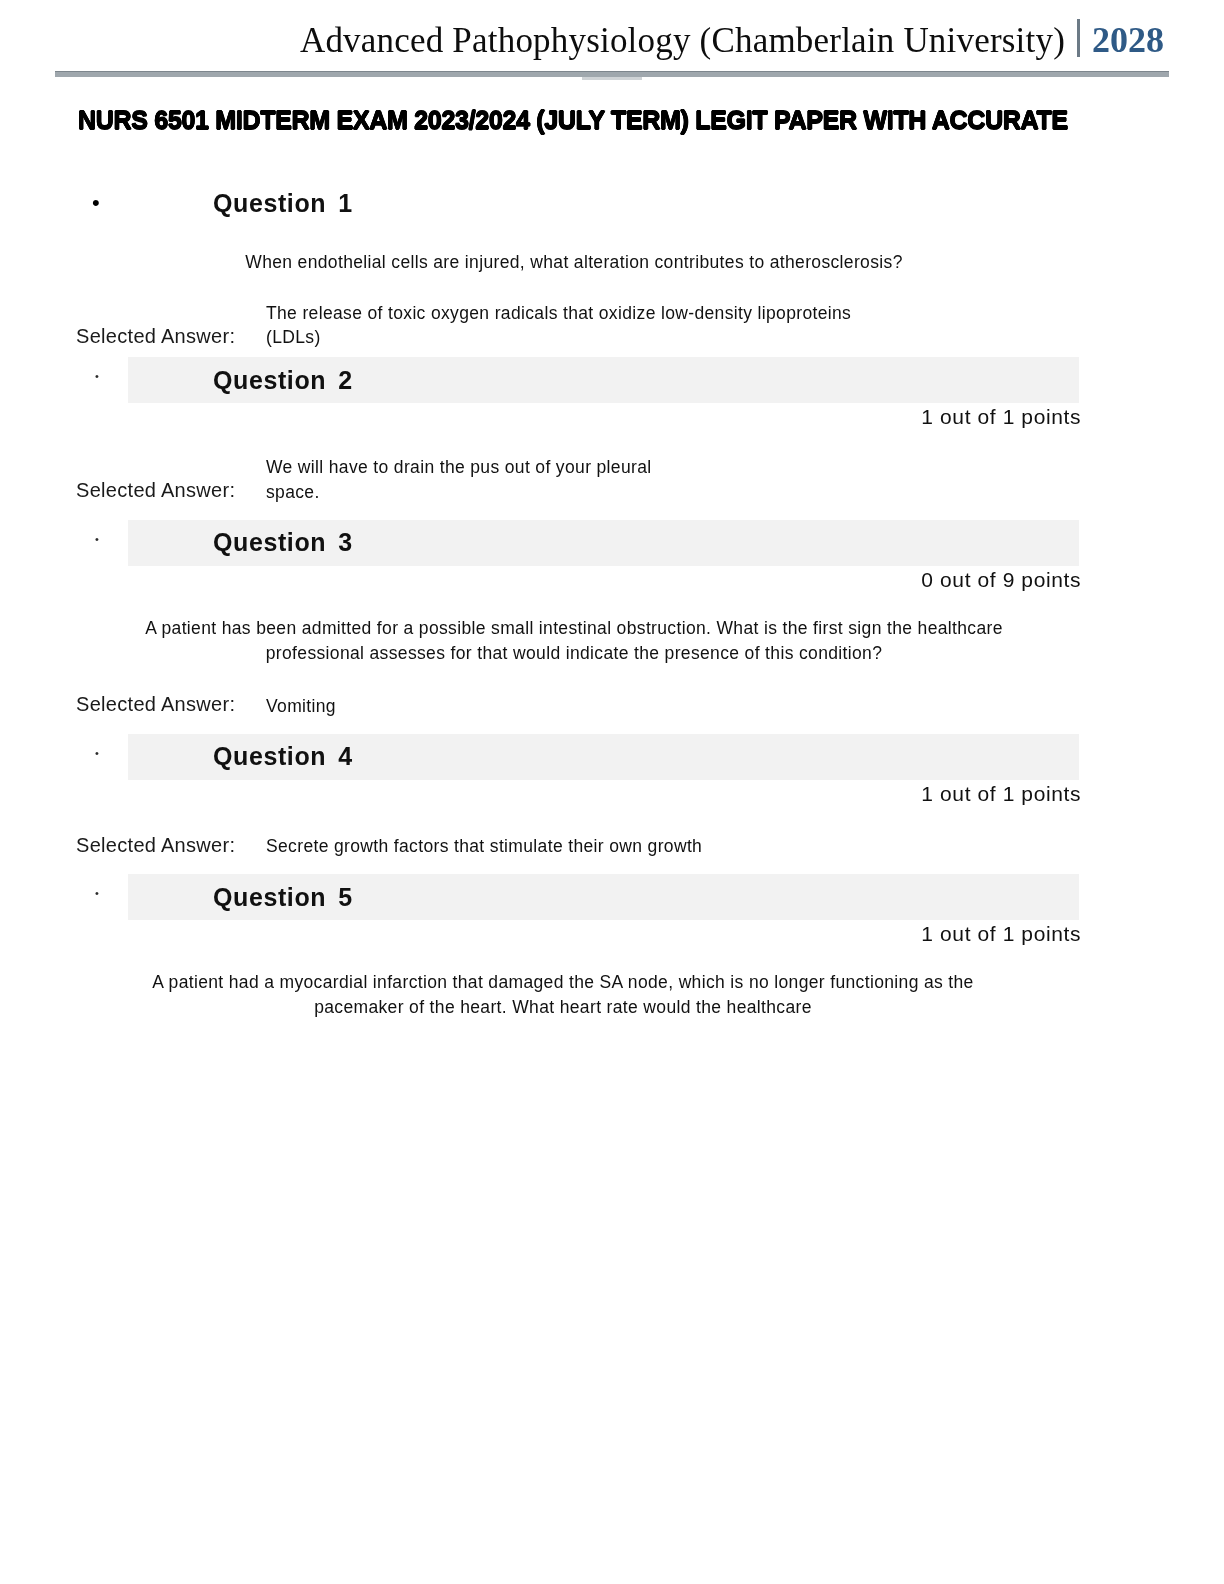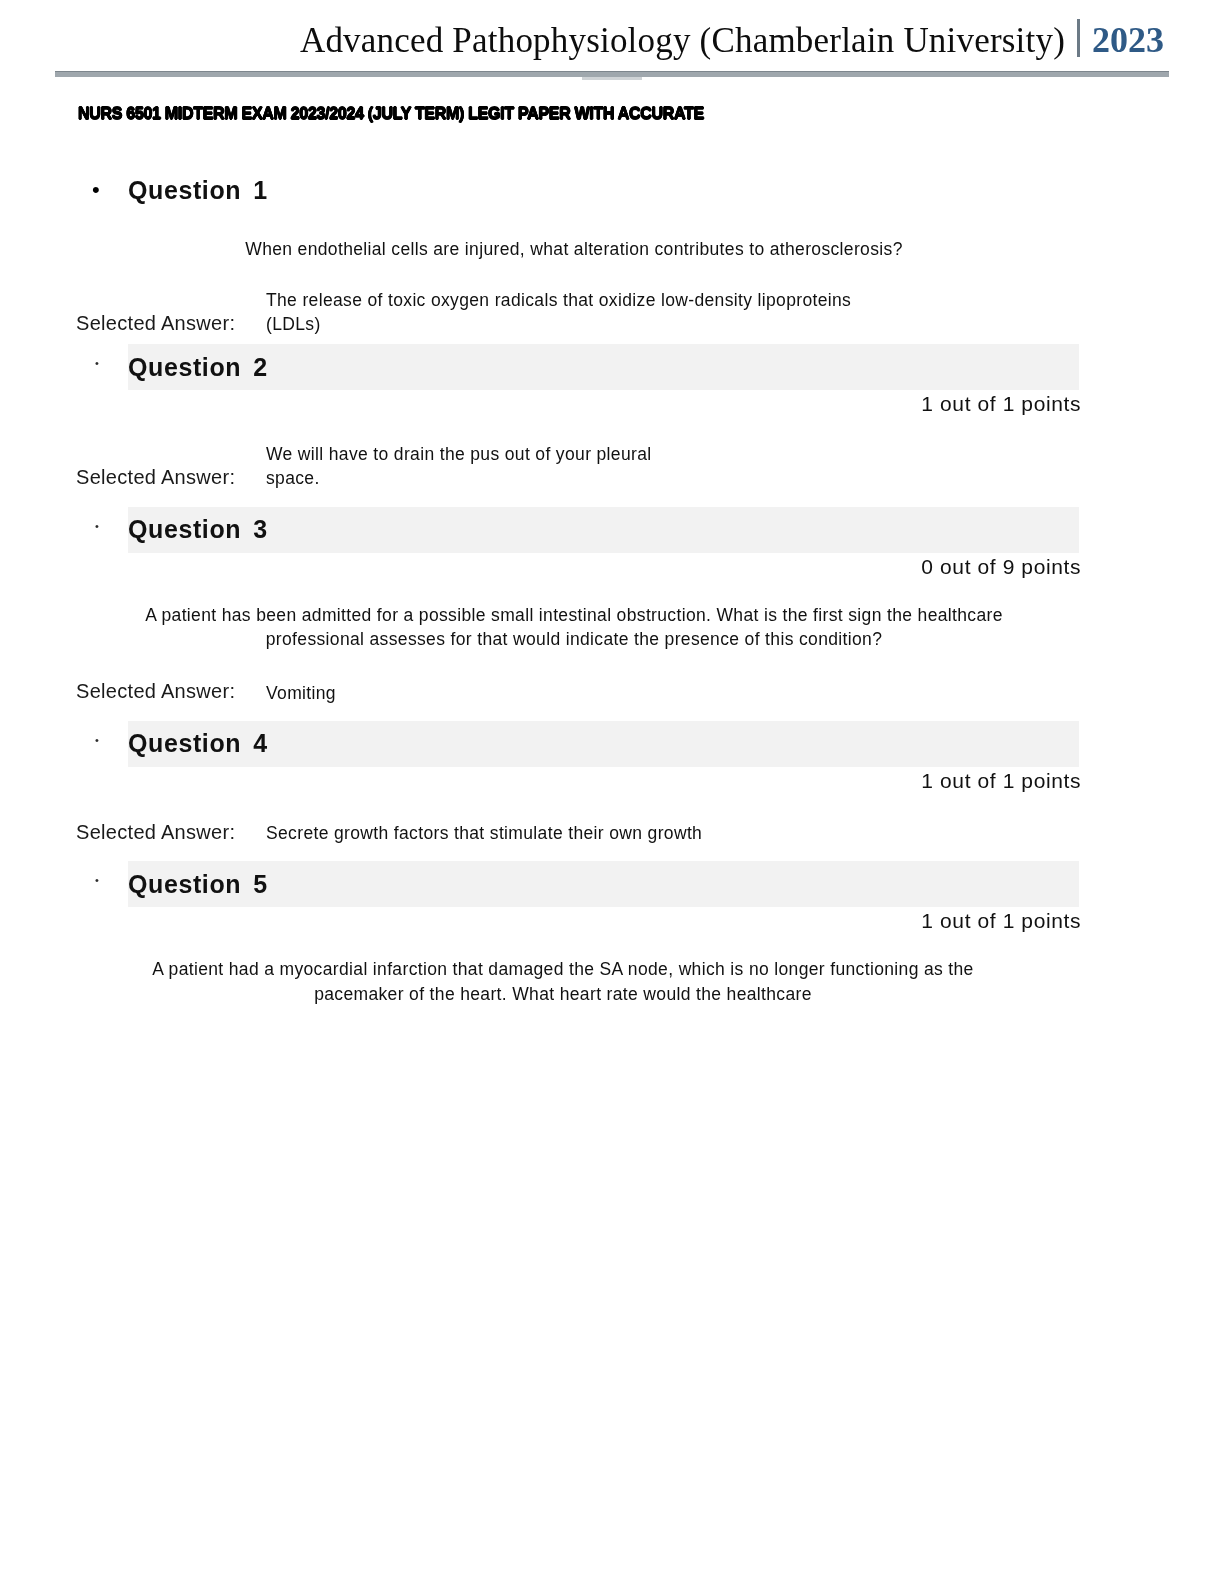--- a/index.html
+++ b/index.html
@@ -58,21 +58,21 @@
     background: #cfd3d6;
     margin: 0 auto;
   }
 
   
   .exam-banner {
     margin: 22px 0 0 78px;
     width: 1000px;
     font-family: "Liberation Sans", sans-serif;
     font-weight: bold;
-    font-size: 16px;
+    font-size: 25px;
     line-height: 1.45;
     letter-spacing: -0.3px;
     color: #000;
     -webkit-text-stroke: 0.7px #000;
     text-shadow: 0.6px 0 0 #000, -0.6px 0 0 #000, 0 0.6px 0 #000, 0 -0.6px 0 #000;
     text-transform: uppercase;
   }
 
   
   .content {
@@ -103,20 +103,21 @@
     left: -33px;
     top: 14px;
     font-size: 11px;
     color: #2b2b2b;
   }
   .q-title {
     font-size: 25px;
     font-weight: bold;
     letter-spacing: 0.6px;
     color: #111;
+    margin-left: 85px;
   }
   .q-title .num { margin-left: 12px; }
 
   .q-points {
     text-align: right;
     font-size: 21px;
     letter-spacing: 0.6px;
     color: #111;
     margin: 2px 145px 0 0;
     padding-right: 0;
@@ -157,21 +158,21 @@
 
   .spacer-sm { height: 8px; }
   .spacer-md { height: 16px; }
 </style>
 </head>
 <body>
 
 <div class="doc-header">
   <span class="title">Advanced Pathophysiology (Chamberlain University)</span>
   <span class="sep"></span>
-  <span class="year">2023</span>
+  <span class="year">2028</span>
 </div>
 <div class="header-rule"></div>
 <div class="header-tick"></div>
 
 <div class="exam-banner">
   <div>NURS 6501 MIDTERM EXAM 2023/2024 (JULY TERM) LEGIT PAPER WITH ACCURATE</div>
 </div>
 
 <div class="content">
 

